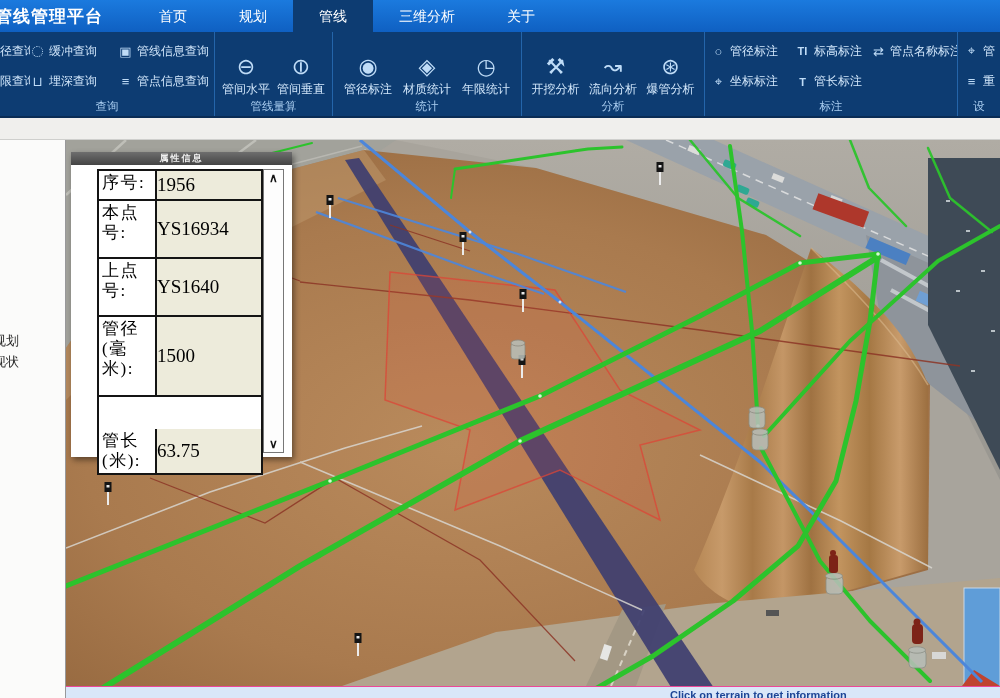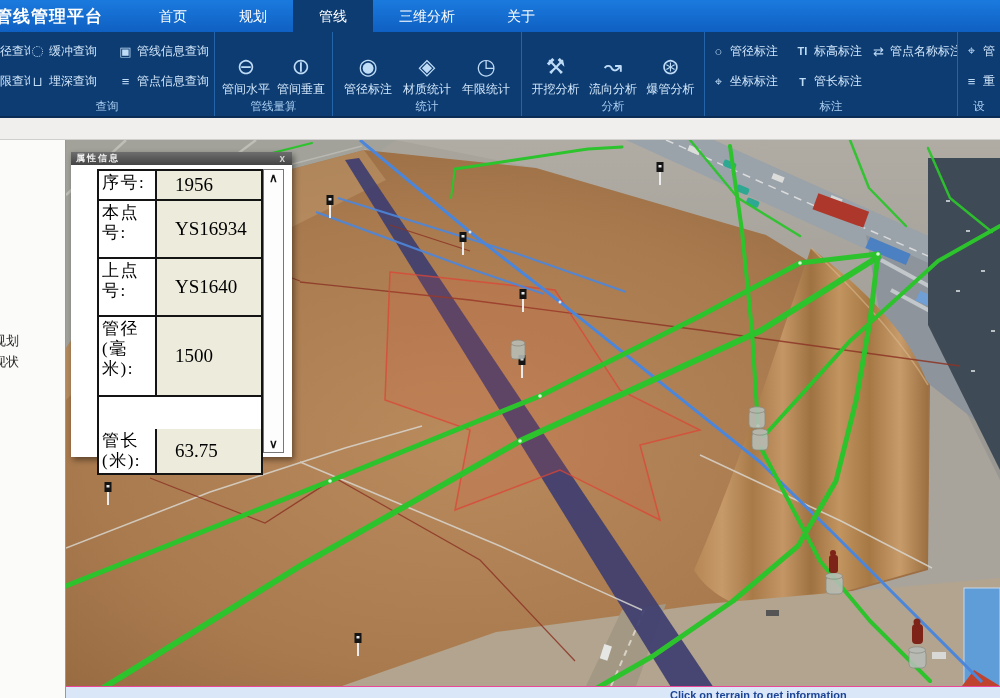--- a/index.html
+++ b/index.html
@@ -50,31 +50,31 @@
   .viewport { position:absolute; left:66px; top:140px; width:934px; height:546px;
     overflow:hidden; background:#a9a094; z-index:2; }
   .statusbar { position:absolute; left:66px; top:686px; width:934px; height:12px;
     background:#d9e7f9; border-top:1px solid #ec4899; overflow:hidden; z-index:5; }
   .statusbar span { position:absolute; left:604px; top:2px; font-size:11px; font-weight:bold; color:#1d4596; }
 
   
   .dialog { position:absolute; left:5px; top:12px; width:221px; background:#fff;
     box-shadow:2px 3px 6px rgba(0,0,0,.45); z-index:6; }
   .dlg-title { height:13px; background:linear-gradient(#6e6e6e,#444); color:#f0f0f0;
-    font-size:9px; font-weight:bold; letter-spacing:2px; display:flex; align-items:center; padding:0 5px; }
+    font-size:9px; font-weight:bold; letter-spacing:2px; display:flex; align-items:center; padding:0 5px;flex-direction:column; }
   .dlg-close { margin-left:auto; color:#cfcfcf; font-size:10px; line-height:10px; cursor:default; }
   .dlg-body { position:relative; height:292px; background:#fff; }
   .attr-table { position:absolute; left:26px; top:4px; width:166px; border:2px solid #141414; }
   .arow { display:flex; border-bottom:2px solid #141414; }
   .arow:last-child { border-bottom:none;margin-top:32px; }
   .alabel { width:58px; border-right:2px solid #141414; background:#fff;
     font-family:"Liberation Serif", serif; font-size:17px; letter-spacing:1.5px; line-height:1.18;
     padding:2px 1px 12px 3px; word-break:break-all; color:#000; }
   .avalue { flex:1; background:#edebdb; font-family:"Liberation Serif", serif; font-size:19px;
-    display:flex; align-items:center; padding-left:18px; color:#000; }
+    display:flex; align-items:center; padding-left:0; color:#000; }
   .h30{height:30px} .h58{height:58px} .h80{height:80px} .h44{height:44px}
   .sbar { position:absolute; left:192px; top:4px; width:21px; height:284px; background:#fdfdfd;
     border:1px solid #777; display:flex; flex-direction:column; justify-content:space-between; align-items:center; }
   .sarrow { font-size:12px; font-weight:bold; color:#141414; line-height:16px; cursor:default; }
 </style>
 </head>
 <body>
 
 <div id="stage">
 

